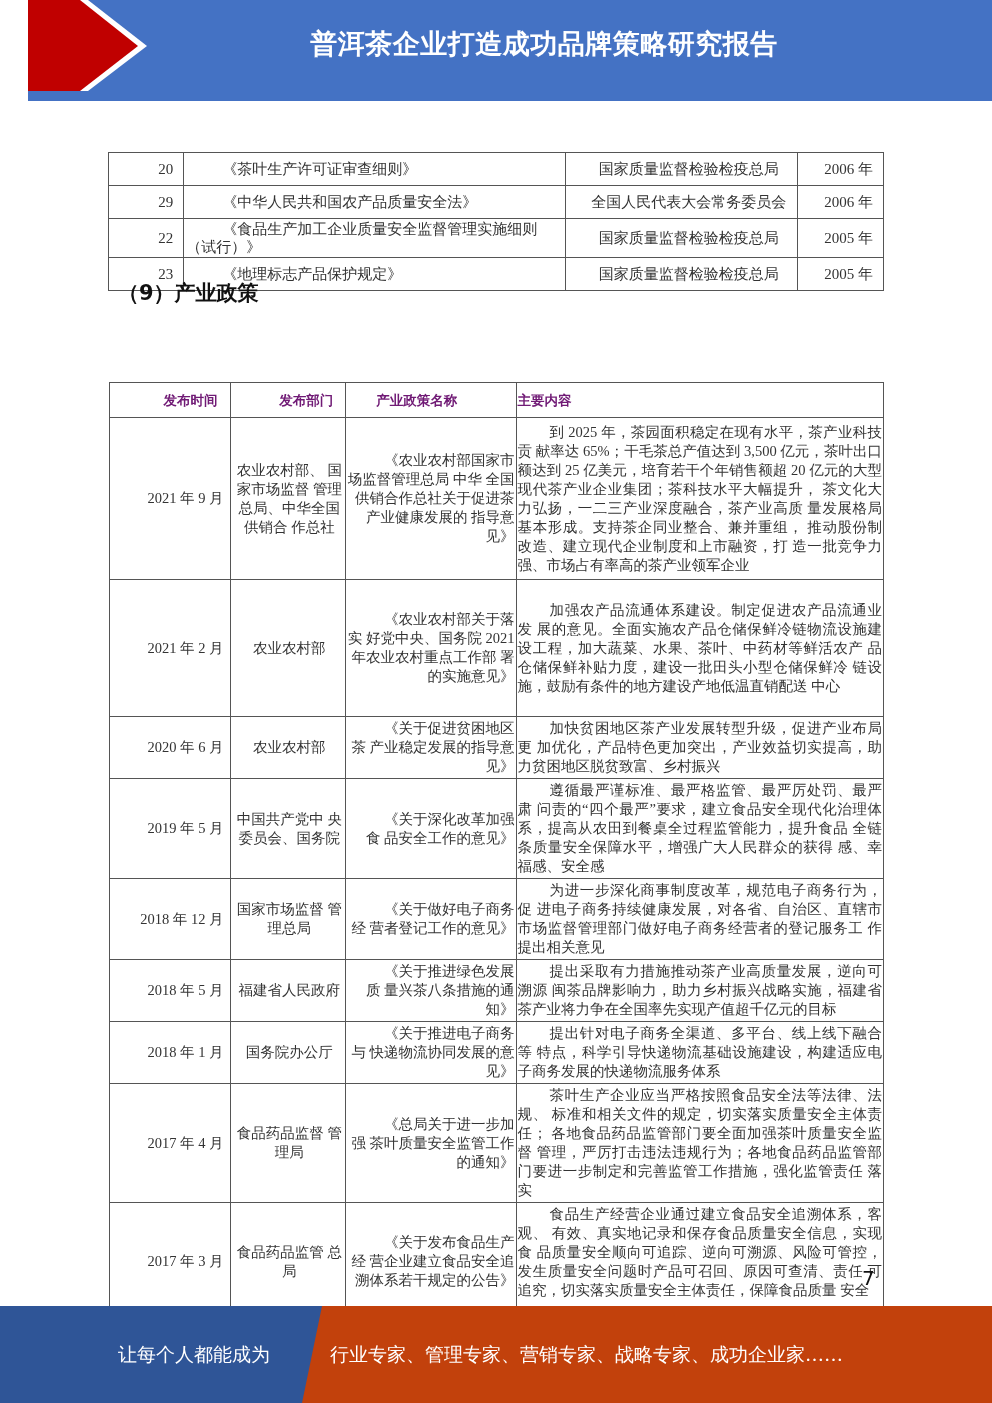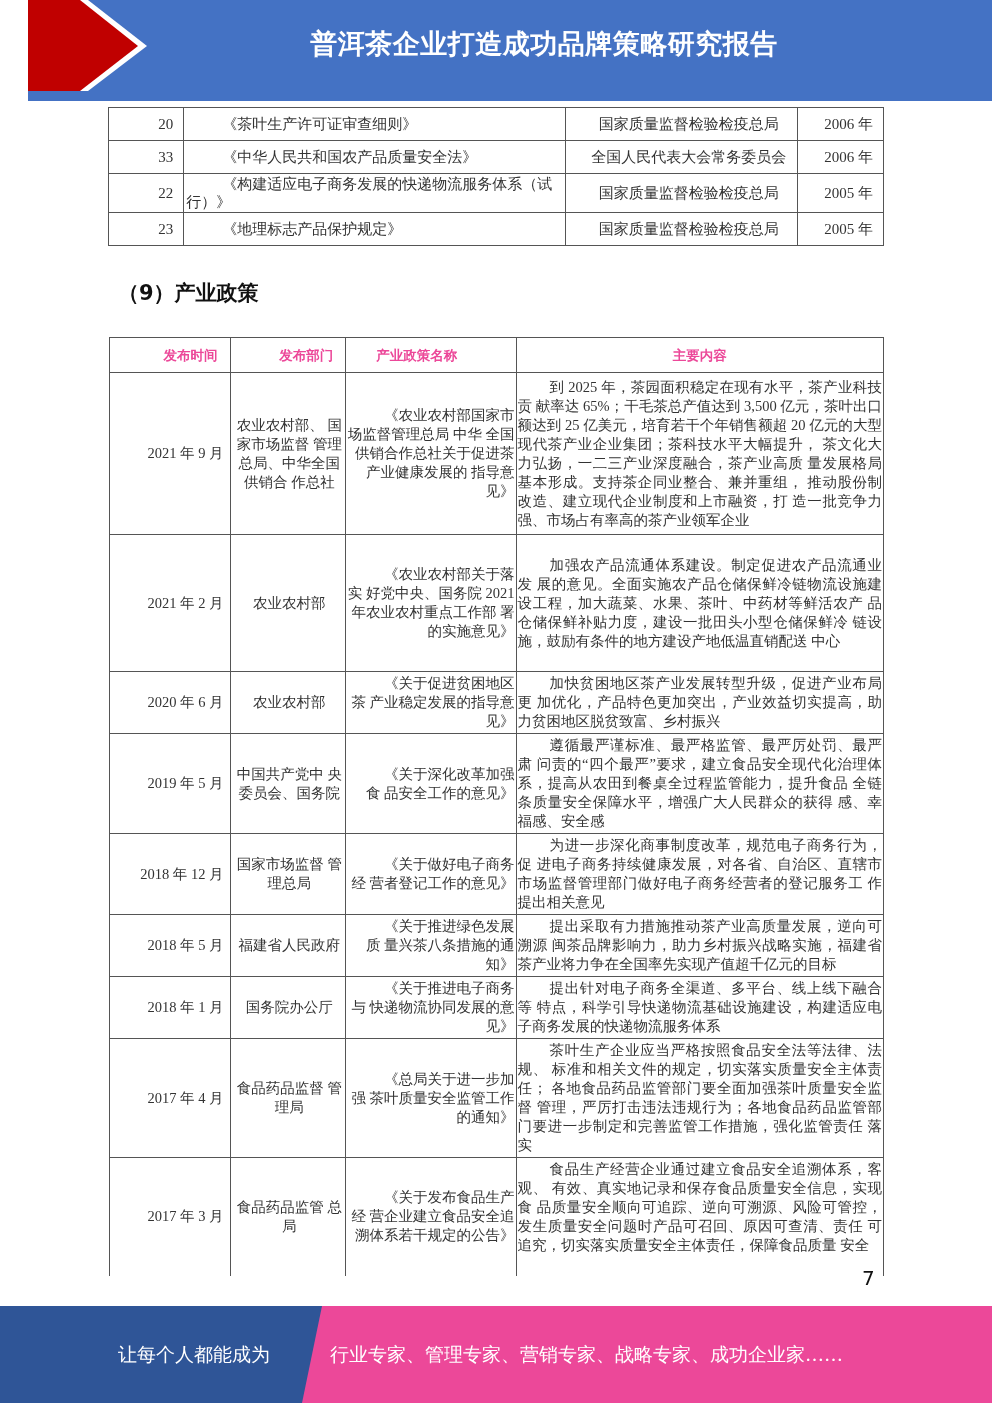--- a/index.html
+++ b/index.html
@@ -16,21 +16,21 @@
   }
   .header svg { position: absolute; left: 0; top: 0; }
   .header-title {
     position: absolute; left: 0; right: 0; top: 0; height: 91px;
     text-align: center; line-height: 87px; padding-left: 40px;
     color: #ffffff; font-family: "DejaVu Sans", "Liberation Sans", sans-serif;
     font-weight: bold; font-size: 27px; letter-spacing: 0.5px;
   }
 
   
-  table { border-collapse: collapse; }
+  table { border-collapse: collapse; margin-top: 45px; }
   .reg-table {
     position: absolute; left: 108px; top: 107px; width: 776px;
     font-size: 15px; color: #333;
   }
   .reg-table td {
     border: 1px solid #555; height: 32px; padding: 0 6px; vertical-align: middle;
   }
   .reg-table td.num { width: 62px; text-align: right; padding-right: 10px; }
   .reg-table td.name { width: 400px; text-indent: 2.4em; padding-left: 2px; line-height: 18px; }
   .reg-table td.dept { width: 222px; text-align: center; padding-left: 20px; }
@@ -47,42 +47,42 @@
   
   .policy-table {
     position: absolute; left: 109px; top: 337px; width: 775px;
     font-size: 14.5px; color: #333; line-height: 19px;
   }
   .policy-table th, .policy-table td {
     border: 1px solid #555; vertical-align: middle; padding: 0 1px; text-align: right;
   }
   .policy-table th {
     height: 34px; font-family: "DejaVu Sans", "Liberation Sans", sans-serif;
-    font-weight: bold; font-size: 13.5px; color: #ec4899;
+    font-weight: bold; font-size: 13.5px; color: #701a75;
   }
   .policy-table th.c1 { text-align: right; padding-right: 12px; }
   .policy-table th.c2 { text-align: right; padding-right: 12px; }
   .policy-table th.c3 { text-align: left; padding-left: 30px; }
-  .policy-table th.c4 { text-align: center; }
+  .policy-table th.c4 { text-align: left; }
   .policy-table td.date { width: 113px; text-align: right; padding-right: 6px; }
   .policy-table td.dept { width: 110px; text-align: center; padding-left: 4px; }
   .policy-table td.pname { width: 168px; text-indent: 2.2em; }
   .policy-table td.content { width: 366px; text-indent: 2.2em; text-align: justify; padding: 2px 1px; }
   .policy-table tr.last td { border-bottom: none; vertical-align: top; }
 
   .page-number {
     position: absolute; left: 862px; top: 1266px;
     font-family: "DejaVu Sans", "Liberation Sans", sans-serif;
     font-size: 20px; color: #111;
   }
 
   
   .footer {
     position: absolute; left: 0; top: 1306px; width: 992px; height: 97px;
-    background: #ec4899; overflow: hidden;
+    background: #c2410c; overflow: hidden;
   }
   .footer svg { position: absolute; left: 0; top: 0; }
   .footer-left {
     position: absolute; left: 118px; top: 0; height: 97px; line-height: 97px;
     color: #ffffff; font-size: 19px; font-family: "DejaVu Serif", serif;
   }
   .footer-right {
     position: absolute; left: 330px; top: 0; height: 97px; line-height: 97px;
     color: #ffffff; font-size: 19px; font-family: "DejaVu Serif", serif;
   }
@@ -100,28 +100,28 @@
 
 <table class="reg-table">
   <tbody>
     <tr>
       <td class="num">20</td>
       <td class="name">《茶叶生产许可证审查细则》</td>
       <td class="dept">国家质量监督检验检疫总局</td>
       <td class="year">2006 年</td>
     </tr>
     <tr>
-      <td class="num">33</td>
+      <td class="num">29</td>
       <td class="name">《中华人民共和国农产品质量安全法》</td>
       <td class="dept">全国人民代表大会常务委员会</td>
       <td class="year">2006 年</td>
     </tr>
     <tr class="tall">
       <td class="num">22</td>
-      <td class="name">《构建适应电子商务发展的快递物流服务体系（试行）》</td>
+      <td class="name">《食品生产加工企业质量安全监督管理实施细则（试行）》</td>
       <td class="dept">国家质量监督检验检疫总局</td>
       <td class="year">2005 年</td>
     </tr>
     <tr>
       <td class="num">23</td>
       <td class="name">《地理标志产品保护规定》</td>
       <td class="dept">国家质量监督检验检疫总局</td>
       <td class="year">2005 年</td>
     </tr>
   </tbody>

